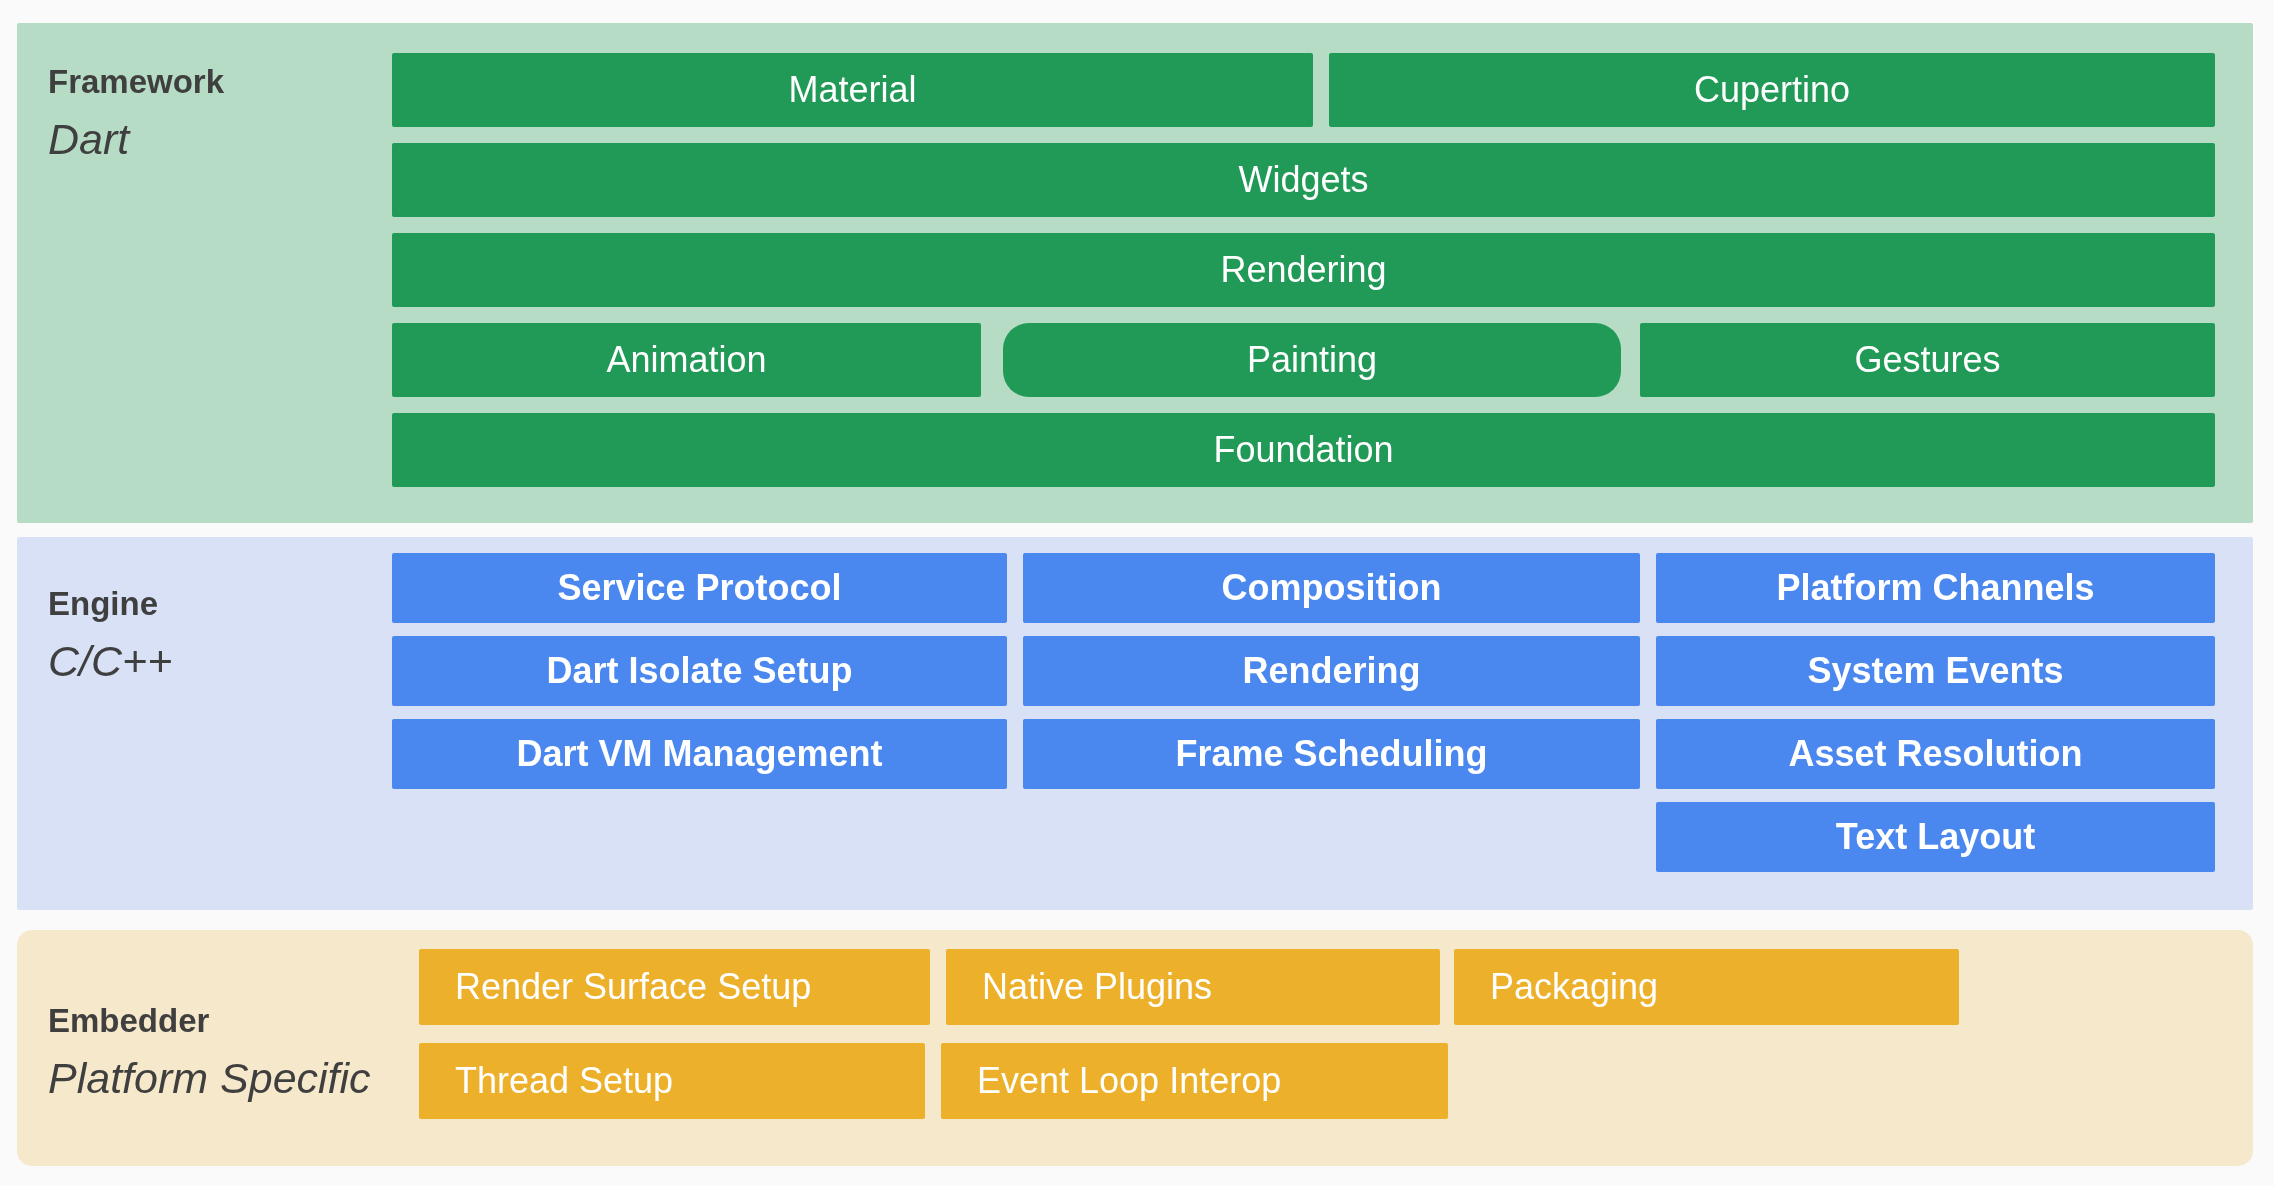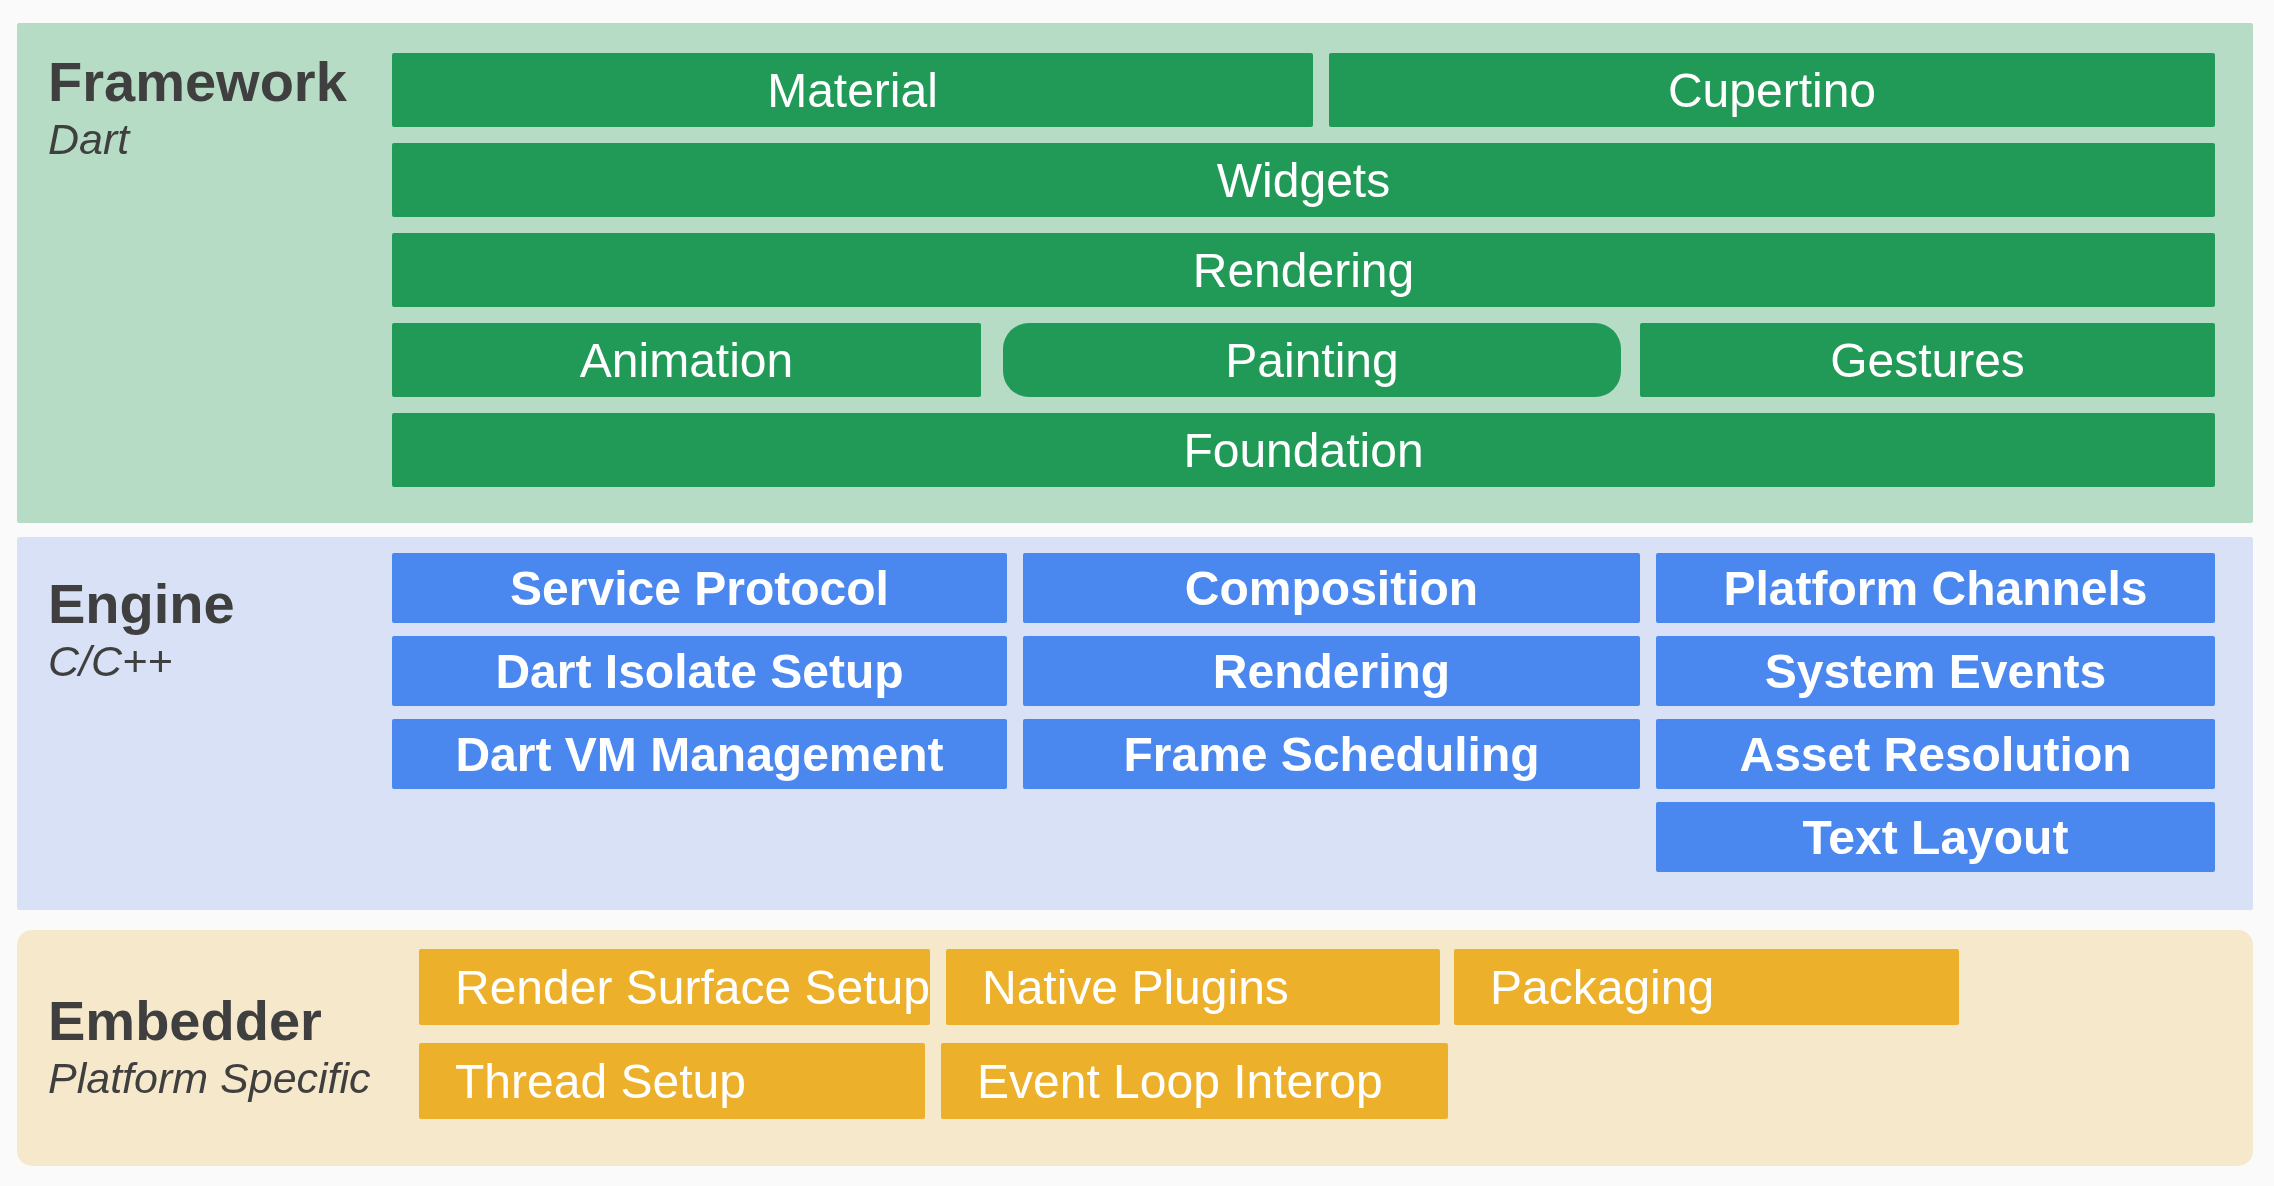--- a/index.html
+++ b/index.html
@@ -12,28 +12,28 @@
   }
   .layer{position:absolute;left:17px;width:2236px;border-radius:2px;}
   .layer.framework{top:23px;height:500px;background:var(--framework-bg,#b6dcc6);}
   .layer.engine{top:537px;height:373px;background:var(--engine-bg,#d8e1f5);}
   .layer.embedder{top:930px;height:236px;background:var(--embedder-bg,#f6e8ca);border-radius:15px;}
 
   .layer-label{position:absolute;left:31px;color:var(--heading-text,#3f3f3f);}
   .framework .layer-label{top:30px;}
   .engine .layer-label{top:38px;}
   .embedder .layer-label{top:62px;}
-  .layer-title{font-size:56px;font-weight:bold;line-height:58px;}
+  .layer-title{font-size:33px;font-weight:bold;line-height:58px;}
   .layer-subtitle{font-size:43px;font-style:italic;line-height:56px;}
 
   .bar{
     position:absolute;
     display:flex;align-items:center;justify-content:center;
     color:var(--bar-text,#ffffff);
-    font-size:48px;
+    font-size:36px;
     border-radius:2px;
     text-align:center;
     white-space:nowrap;
   }
   .framework .bar{background:var(--framework-bar,#219a58);height:74px;}
   .engine .bar{background:var(--engine-bar,#4a87ef);height:70px;font-weight:bold;}
   .embedder .bar{background:var(--embedder-bar,#edb02a);height:76px;justify-content:flex-start;padding-left:36px;box-sizing:border-box;}
 
   
   .b-material   {top:30px;  left:375px;  width:921px;}

